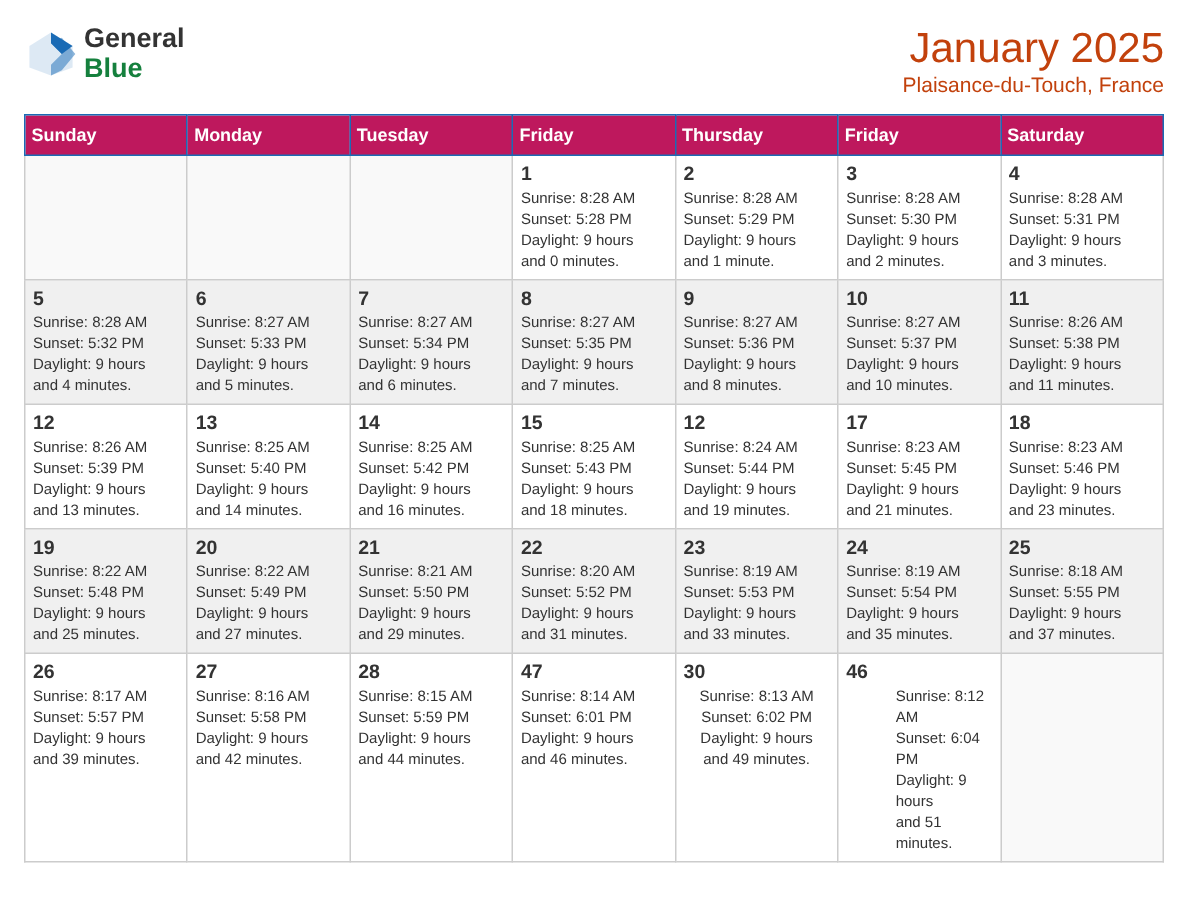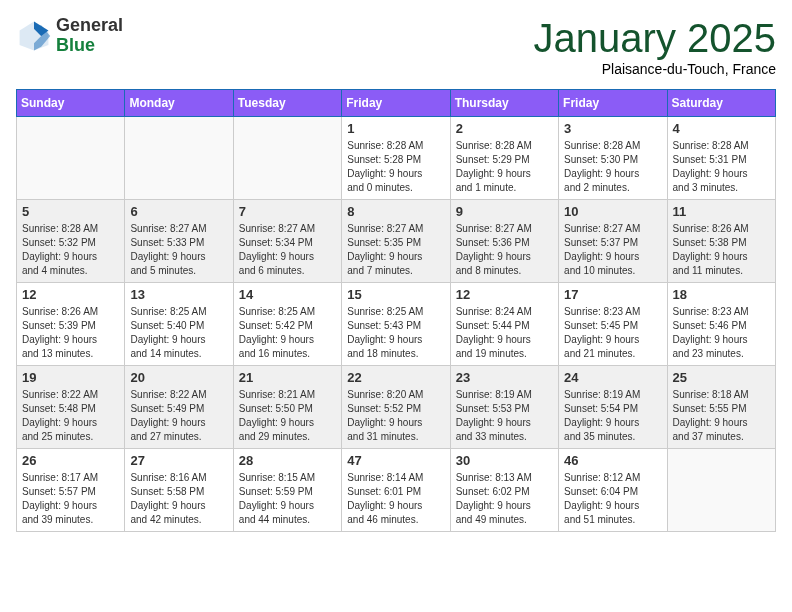--- a/index.html
+++ b/index.html
@@ -29,35 +29,35 @@
     .logo-general { color: #333; text-align: center; }
     .logo-blue { color: #15803d; }
     .logo-icon {
       width: 36px;
       height: 36px;
     }
     .title-section {
       text-align: right;
     }
     .month-title {
-      font-size: 40px;
+      font-size: 28px;
       font-weight: normal;
-      color: #14532d;
+      color: #c2410c;
     }
     .location {
       font-size: 14px;
-      color: #000000;
+      color: #c2410c;
     }
     table {
       width: 100%;
       border-collapse: collapse;
       table-layout: fixed;
     }
     thead tr {
-      background: #8b5cf6;
+      background: #be185d;
     }
     thead th {
       color: #fff;
       font-size: 12px;
       font-weight: bold;
       padding: 6px 4px;
       text-align: left;
       border: 1px solid #1a6bb5;
     }
     tbody tr {
@@ -333,28 +333,28 @@
         </td>
         <td>
           <span class="day-num">47</span>
           <div class="cell-text" style="white-space: pre-line;">Sunrise: 8:14 AM
 Sunset: 6:01 PM
 Daylight: 9 hours
 and 46 minutes.</div>
         </td>
         <td>
           <span class="day-num">30</span>
-          <div class="cell-text" style="white-space: pre-line;">Sunrise: 8:13 AM
+          <div class="cell-text" style="white-space: pre-line; text-align: center;">Sunrise: 8:13 AM
 Sunset: 6:02 PM
 Daylight: 9 hours
 and 49 minutes.</div>
         </td>
         <td>
           <span class="day-num">46</span>
-          <div class="cell-text" style="white-space: pre-line;">Sunrise: 8:12 AM
+          <div class="cell-text" style="white-space: pre-line; margin-left: 33px;">Sunrise: 8:12 AM
 Sunset: 6:04 PM
 Daylight: 9 hours
 and 51 minutes.</div>
         </td>
         <td class="empty-cell"></td>
       </tr>
     </tbody>
 </table>
 
 </body></html>

